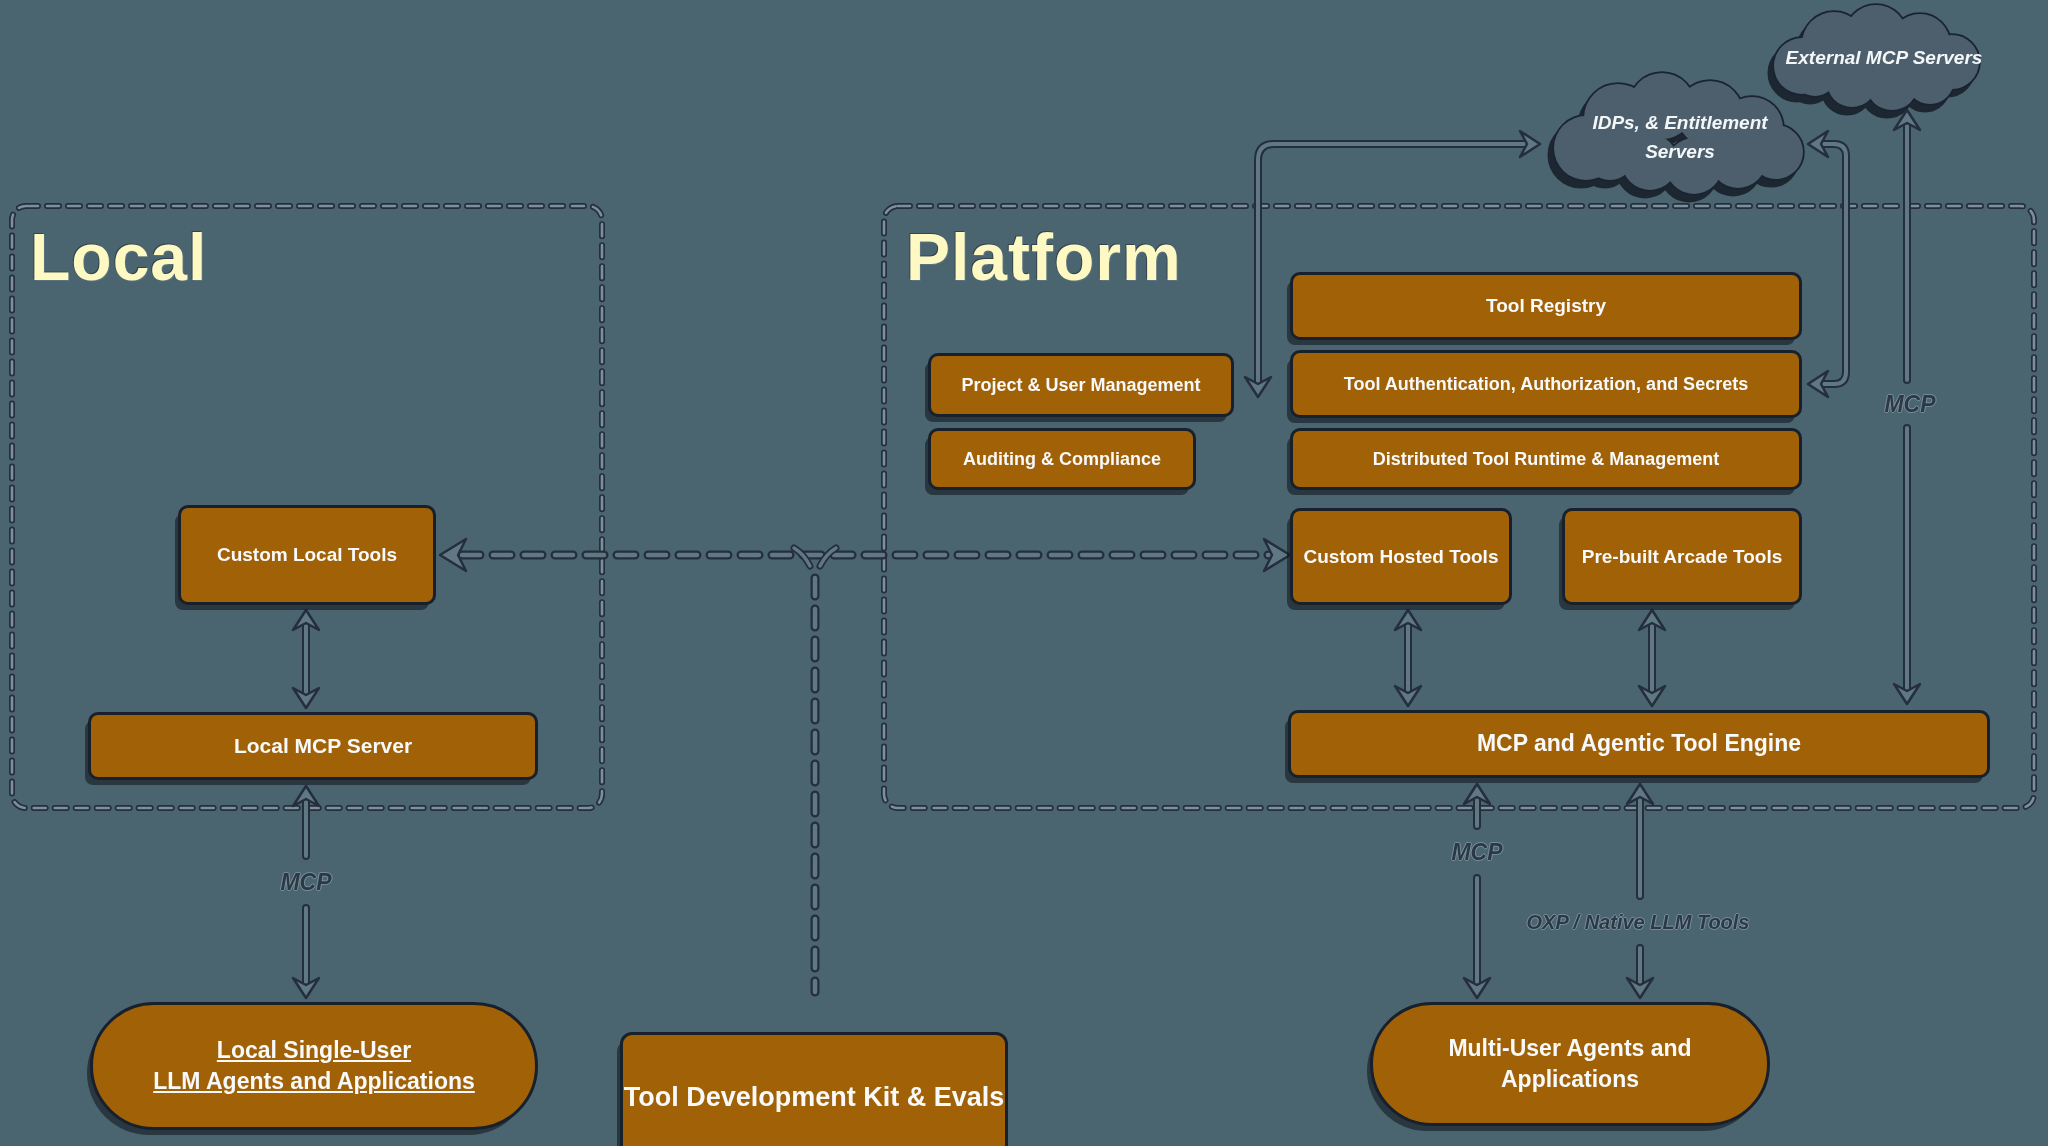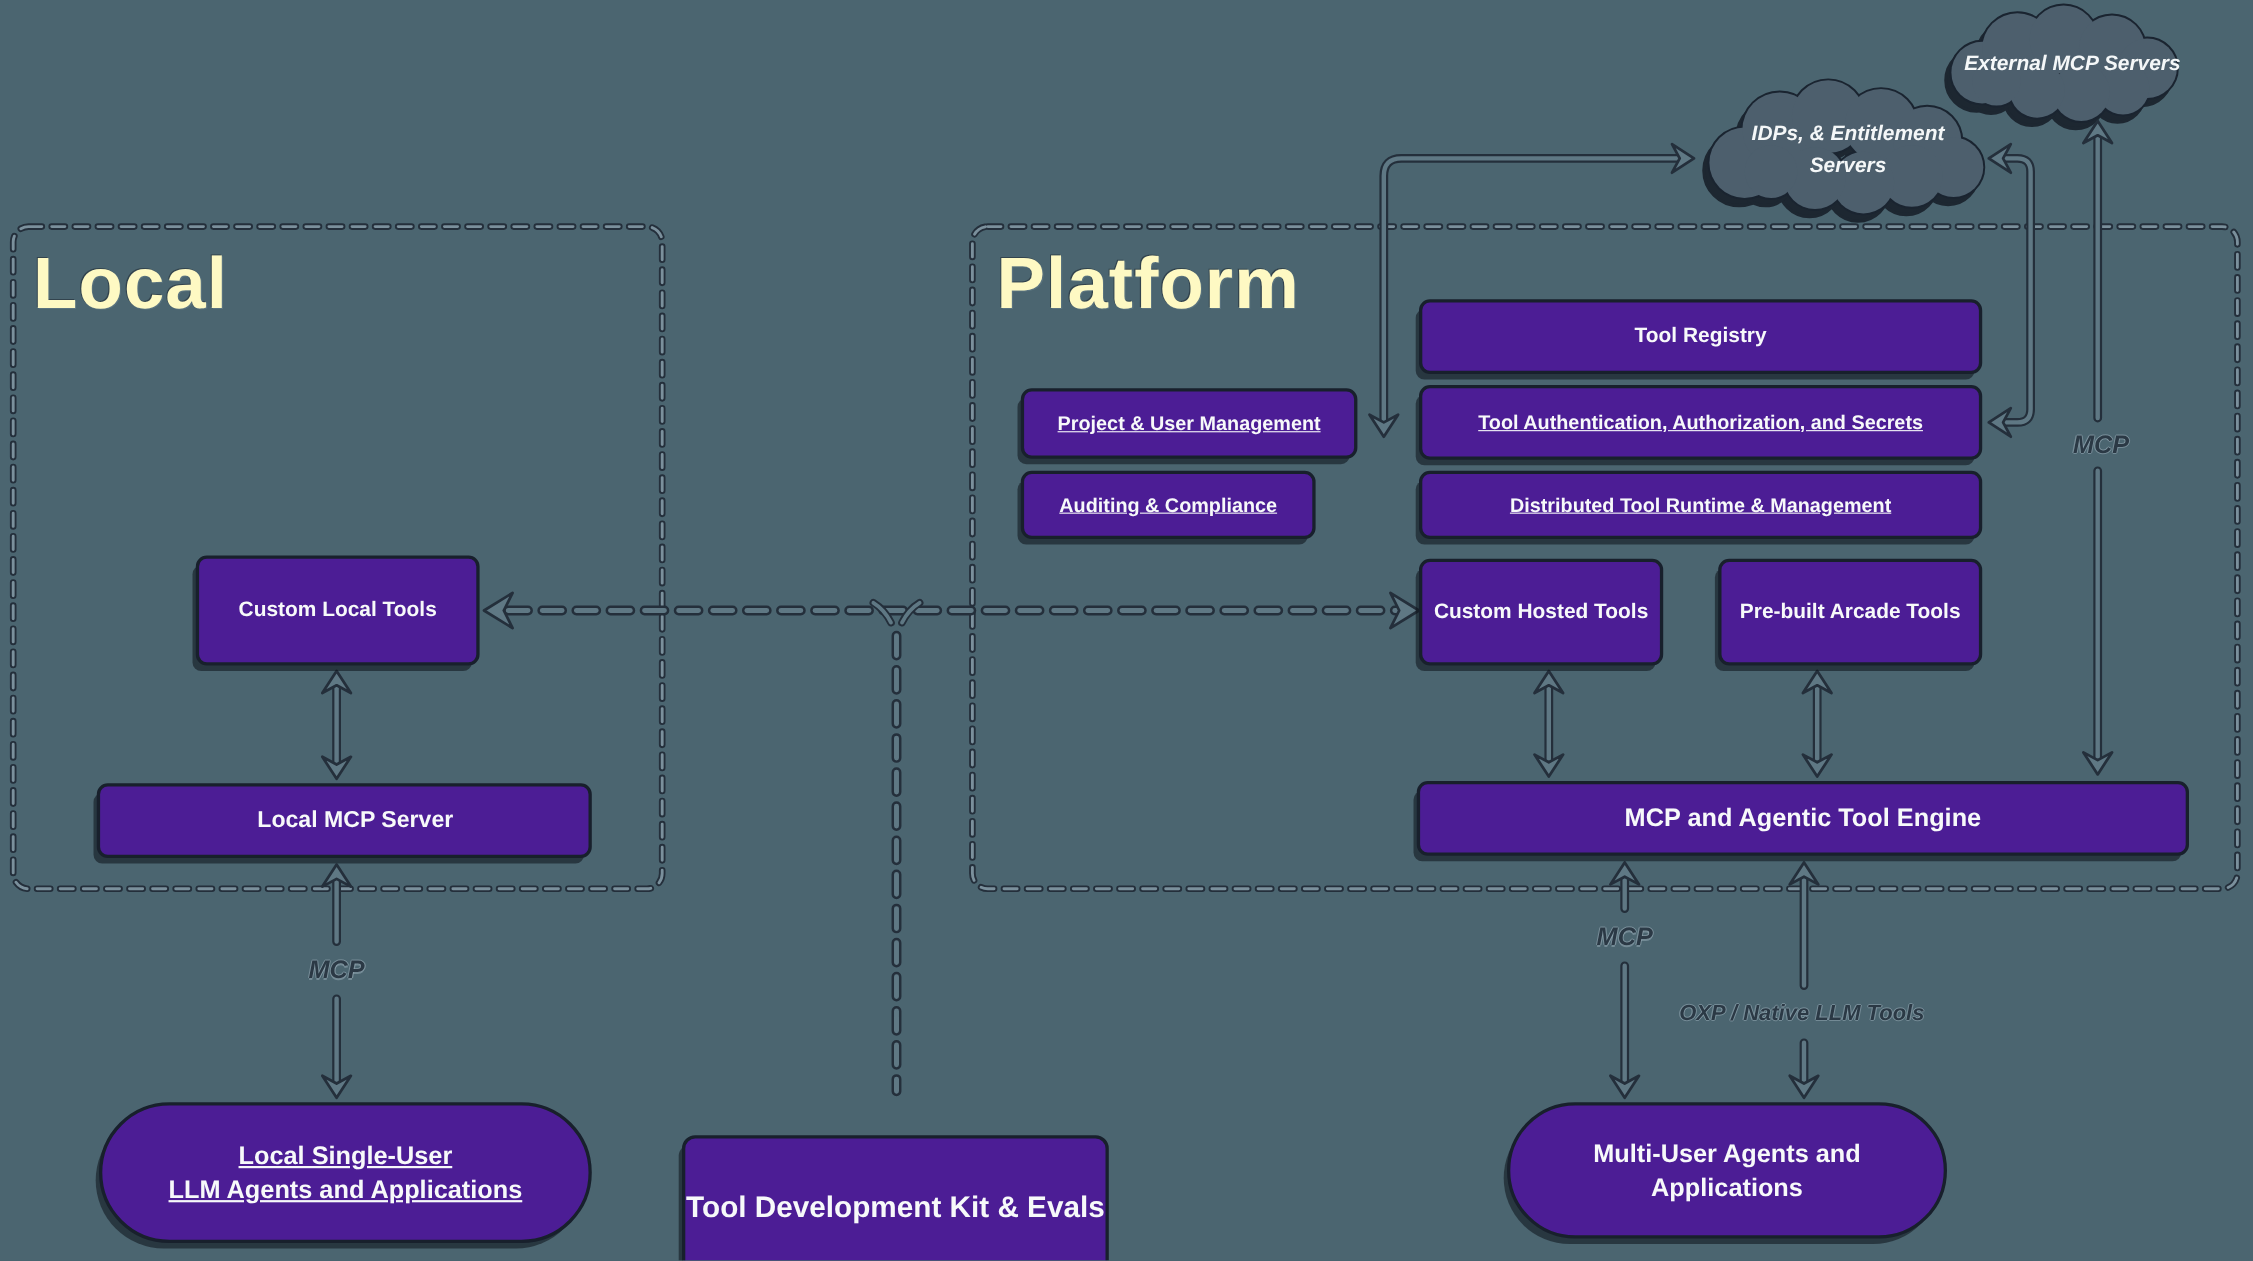--- a/index.html
+++ b/index.html
@@ -4,21 +4,21 @@
 <style>
   html,body{margin:0;padding:0;background:#4b6570;}
   #canvas{
     position:relative;width:2048px;height:1146px;overflow:hidden;
     background:#4b6570;
     font-family:"Liberation Sans",sans-serif;
   }
   #edges{position:absolute;left:0;top:0;z-index:1;}
   .node{
     position:absolute;z-index:2;box-sizing:border-box;
-    background:#4c1d95;border:3px solid #18202c;border-radius:10px;
+    background:#a16207;border:3px solid #18202c;border-radius:10px;
     box-shadow:-5px 7px 0 -2px rgba(13,18,26,.55);
     display:flex;flex-direction:column;align-items:center;justify-content:center;
     color:#f7f9fa;font-weight:700;text-align:center;line-height:1.35;
   }
   .pill{border-radius:64px;}
   .region-title{
     position:absolute;z-index:2;color:#fef9c3;font-weight:700;
     font-size:66px;letter-spacing:1px;line-height:1;
     text-shadow:1px 1px 0 rgba(120,142,154,.35), -1px -1px 0 rgba(25,33,42,.5);
   }
@@ -26,21 +26,21 @@
     position:absolute;z-index:3;color:#f4f7f8;font-style:italic;font-weight:700;
     font-size:19px;text-align:center;line-height:1.55;transform:translate(-50%,-50%);
     white-space:nowrap;
   }
   .edge-label{
     position:absolute;z-index:3;color:#2b3945;font-style:italic;font-weight:700;
     font-size:23px;transform:translate(-50%,-50%);white-space:nowrap;
     text-shadow:1px 0 0 rgba(150,170,181,.55), -1px 0 0 rgba(150,170,181,.55),
                 0 1px 0 rgba(150,170,181,.55), 0 -1px 0 rgba(150,170,181,.55);
   }
-  .fs18{font-size:18px;text-decoration:underline;} .fs19{font-size:19px;}
+  .fs18{font-size:18px;} .fs19{font-size:19px;}
   .fs21{font-size:21px;padding-left:20px;} .fs22{font-size:27px;margin-top:32px;} .fs23{font-size:23px;}
 </style>
 </head>
 <body>
 
 <div id="canvas">
 
   <svg id="edges" width="2048" height="1146" viewBox="0 0 2048 1146">
     <defs>
       <g id="cloudExt">

